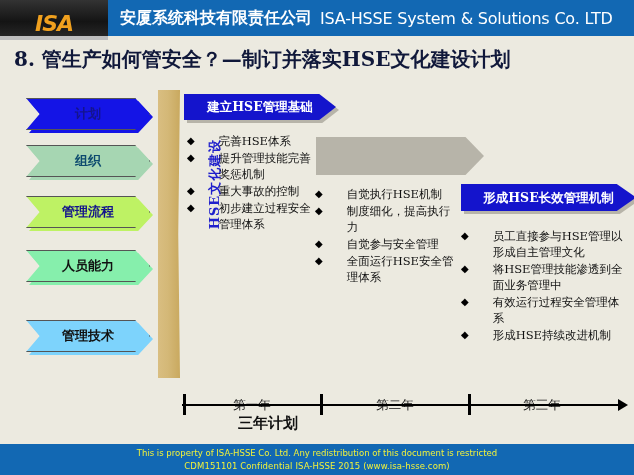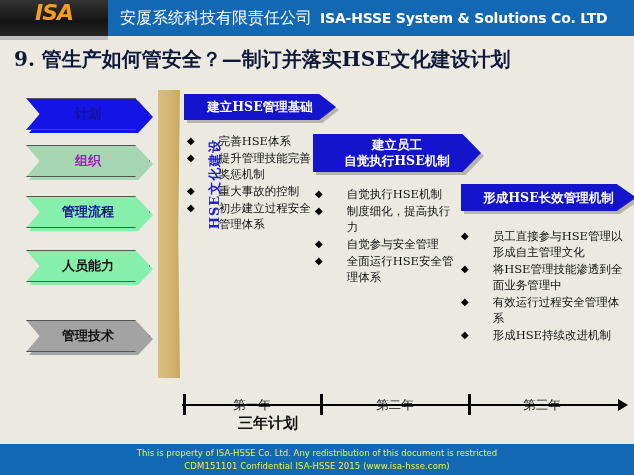--- a/index.html
+++ b/index.html
@@ -20,35 +20,35 @@
     position: absolute; left: 0; top: 0; width: 634px; height: 36px;
     background: #1B1B1B;
   }
   .header-blue {
     position: absolute; left: 108px; top: 0; width: 526px; height: 36px;
     background: #1268B3;
   }
   .logo-box {
     position: absolute; left: 0; top: 0; width: 108px; height: 36px;
     background: linear-gradient(180deg,#333 0%, #141414 60%, #262626 100%);
-    display: flex; align-items: flex-start; justify-content: center;
+    display: flex; align-items: flex-end; justify-content: center;
   }
   .logo-text {
     font-family: "DejaVu Sans", "Liberation Sans", sans-serif;
     font-weight: bold; font-style: italic;
     font-size: 22px; letter-spacing: -1px;
     color: #F0A01E;
   }
   .header-title {
     position: absolute; left: 120px; top: 0; height: 36px;
     display: flex; align-items: center; gap: 8px;
     color: #FFFFFF;
   }
-  .ht-cn { font-size: 16px; font-weight: normal; }
-  .ht-en { font-size: 14px; font-weight: bold; letter-spacing: -0.2px; }
+  .ht-cn { font-size: 16px; font-weight: bold; }
+  .ht-en { font-size: 16px; font-weight: normal; letter-spacing: -0.2px; }
 
   
   .substrip {
     position: absolute; left: 0; top: 36px; width: 108px; height: 4px;
     background: #BFBFBF;
   }
 
   
   .slide-title {
     position: absolute; left: 14px; top: 46px; width: 606px;
@@ -65,24 +65,24 @@
     font-family: "DejaVu Serif", "Liberation Serif", serif;
     font-size: 13px; font-weight: bold;
     border: 1px solid #555;
   }
   .chev-shadow {
     position: absolute; left: 29px; width: 124px; height: 32px;
     clip-path: polygon(0 0, 88% 0, 100% 50%, 88% 100%, 0 100%, 11% 50%);
     background: #BDBAAF;
   }
   .chev1 { top: 98px;  background: #1414E6; color: #14148C; }
-  .chev2 { top: 145px; background: #A6D6B2; color: #a21caf; }
-  .chev3 { top: 196px; background: #86efac; color: #14148C; }
+  .chev2 { top: 145px; background: #A6D6B2; color: #0c4a6e; }
+  .chev3 { top: 196px; background: #bef264; color: #14148C; }
   .chev4 { top: 250px; background: #86efac; color: #111111; }
-  .chev5 { top: 320px; background: #a3a3a3; color: #111111; }
+  .chev5 { top: 320px; background: #7dd3fc; color: #111111; }
 
   
   .vbar {
     position: absolute; left: 158px; top: 90px; width: 22px; height: 288px;
     background: linear-gradient(90deg,#D9BE81 0%, #D4B877 45%, #C9A95F 100%);
     clip-path: polygon(0 0, 100% 0, 92% 50%, 100% 100%, 0 100%);
   }
   .vbar-label {
     position: absolute; left: 150px; top: 175px;
     width: 130px; text-align: center;
@@ -187,21 +187,21 @@
     <div class="logo-box">
       <span class="logo-text">ISA</span>
     </div>
     <div class="header-title">
       <span class="ht-cn">安厦系统科技有限责任公司</span>
       <span class="ht-en">ISA-HSSE  System &amp; Solutions Co. LTD</span>
     </div>
   </div>
   <div class="substrip"></div>
 
-  <div class="slide-title">9. 管生产如何管安全？—制订并落实HSE文化建设计划</div>
+  <div class="slide-title">8. 管生产如何管安全？—制订并落实HSE文化建设计划</div>
 
   <div class="chev-shadow chev1" style="top:101px"></div>
   <div class="chev chev1">
     <span>计划</span>
   </div>
 
   <div class="chev-shadow chev2" style="top:148px"></div>
   <div class="chev chev2">
     <span>组织</span>
   </div>
@@ -242,26 +242,20 @@
       <span class="bullet">◆</span>
       <span class="btext">重大事故的控制</span>
     </div>
     <div class="bitem">
       <span class="bullet">◆</span>
       <span class="btext">初步建立过程安全管理体系</span>
     </div>
   </div>
 
   <div class="banner-shadow b2s"></div>
-  <div class="banner b2">
-    <span>
-      <span>建立员工</span><br>
-      <span>自觉执行HSE机制</span>
-    </span>
-  </div>
 
   <div class="blist list2">
     <div class="bitem">
       <span class="bullet">◆</span>
       <span class="btext">自觉执行HSE机制</span>
     </div>
     <div class="bitem">
       <span class="bullet">◆</span>
       <span class="btext">制度细化，提高执行力</span>
     </div>

